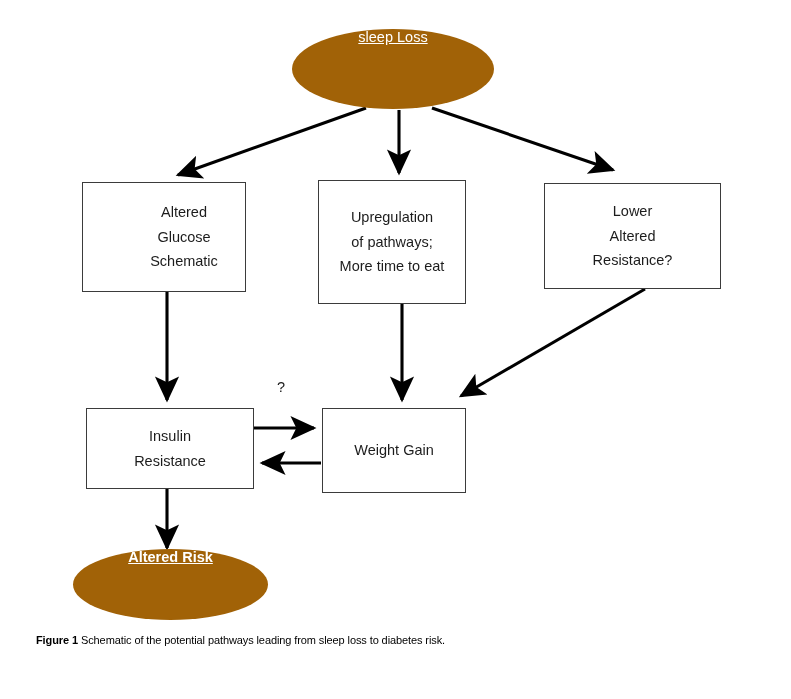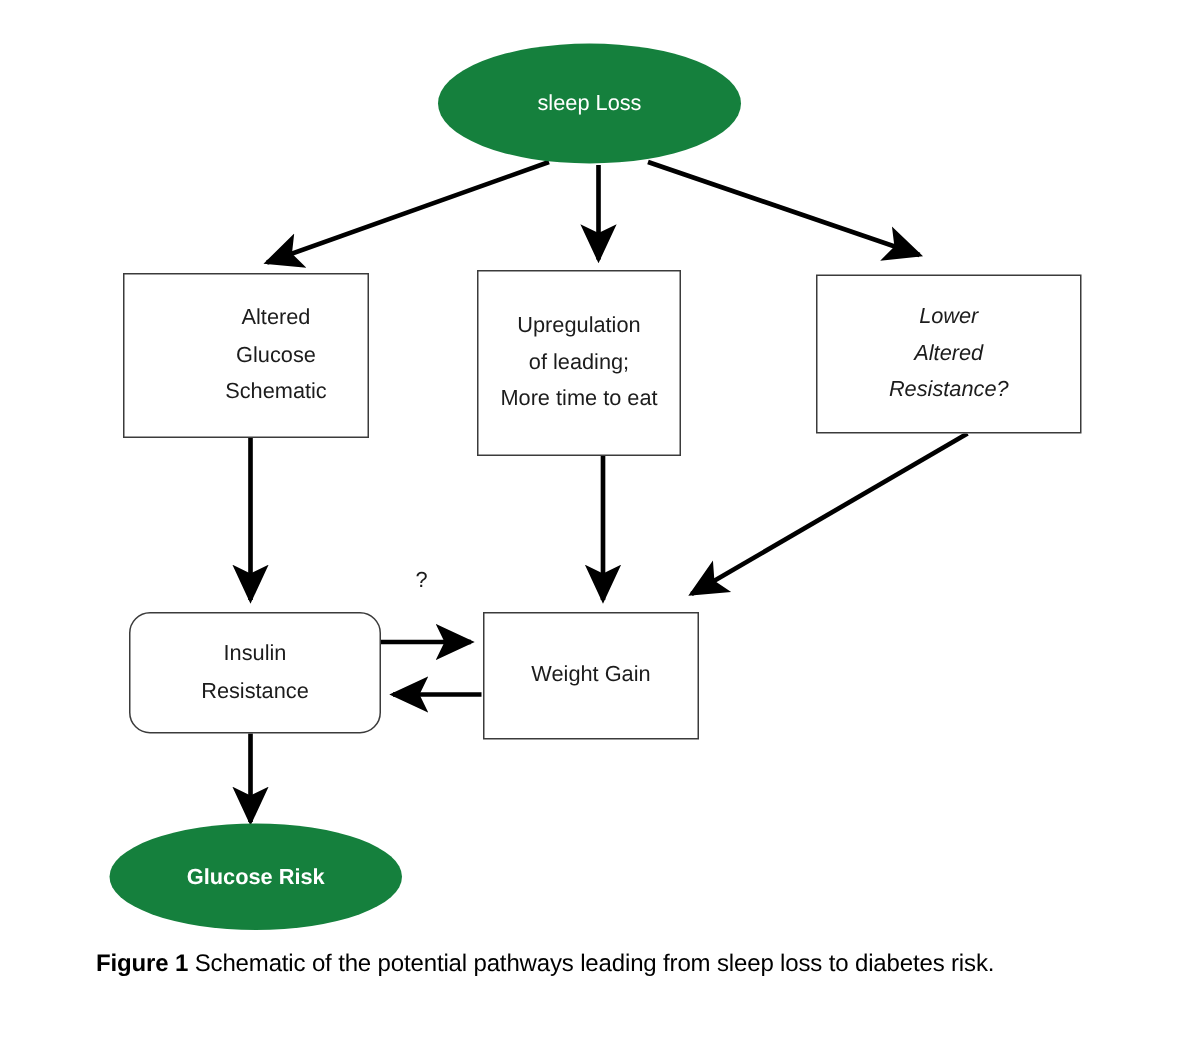--- a/index.html
+++ b/index.html
@@ -44,45 +44,45 @@
     z-index: 3;
   }
   .node-box .line {
     display: block;
     padding: 5px 0;
     white-space: nowrap;
   }
   .node-ellipse {
     position: absolute;
     box-sizing: border-box;
-    background: #15803d;
+    background: #a16207;
     border-radius: 50%;
     display: flex;
-    align-items: center;
     justify-content: center;
     color: #ffffff;
     font-size: 14.5px;
     z-index: 3;
+    text-decoration: underline;
   }
   .node-ellipse.bold-label {
     font-weight: bold;
     font-size: 14.5px;
   }
   .edge-label {
     position: absolute;
     font-size: 14.5px;
     color: #1c1c1c;
     z-index: 4;
   }
   #caption {
     position: absolute;
-    left: 64px;
+    left: 36px;
     top: 634px;
     width: 710px;
-    font-size: 16px;
+    font-size: 11px;
     color: #000000;
     letter-spacing: -0.1px;
   }
   #caption .cap-strong {
     font-weight: bold;
   }
 </style>
 </head>
 <body>
 
@@ -117,43 +117,43 @@
   <div class="node-ellipse" style="left:292px; top:29px; width:202px; height:80px;">
     <span>sleep Loss</span>
   </div>
 
   <div class="node-box" style="left:82px; top:182px; width:164px; height:110px;padding-left:40px;">
     <span class="line">Altered</span>
     <span class="line">Glucose</span>
     <span class="line">Schematic</span>
   </div>
 
-  <div class="node-box" style="left:318px; top:180px; width:136px; height:124px;">
+  <div class="node-box" style="left:318px; top:180px; width:148px; height:124px;">
     <span class="line">Upregulation</span>
-    <span class="line">of leading;</span>
+    <span class="line">of pathways;</span>
     <span class="line">More time to eat</span>
   </div>
 
-  <div class="node-box" style="left:544px; top:183px; width:177px; height:106px;font-style:italic;">
+  <div class="node-box" style="left:544px; top:183px; width:177px; height:106px;">
     <span class="line">Lower</span>
     <span class="line">Altered</span>
     <span class="line">Resistance?</span>
   </div>
 
-  <div class="node-box" style="left:86px; top:408px; width:168px; height:81px;border-radius:14px;">
+  <div class="node-box" style="left:86px; top:408px; width:168px; height:81px;">
     <span class="line">Insulin</span>
     <span class="line">Resistance</span>
   </div>
 
   <div class="node-box" style="left:322px; top:408px; width:144px; height:85px;">
     <span class="line">Weight Gain</span>
   </div>
 
   <div class="node-ellipse bold-label" style="left:73px; top:549px; width:195px; height:71px;">
-    <span>Glucose Risk</span>
+    <span>Altered Risk</span>
   </div>
 
   <div class="edge-label" style="left:277px; top:379px;">?</div>
 
   <div id="caption">
     <span class="cap-strong">Figure 1</span>
     <span>Schematic of the potential pathways leading from sleep loss to diabetes risk.</span>
   </div>
 
 </div>

